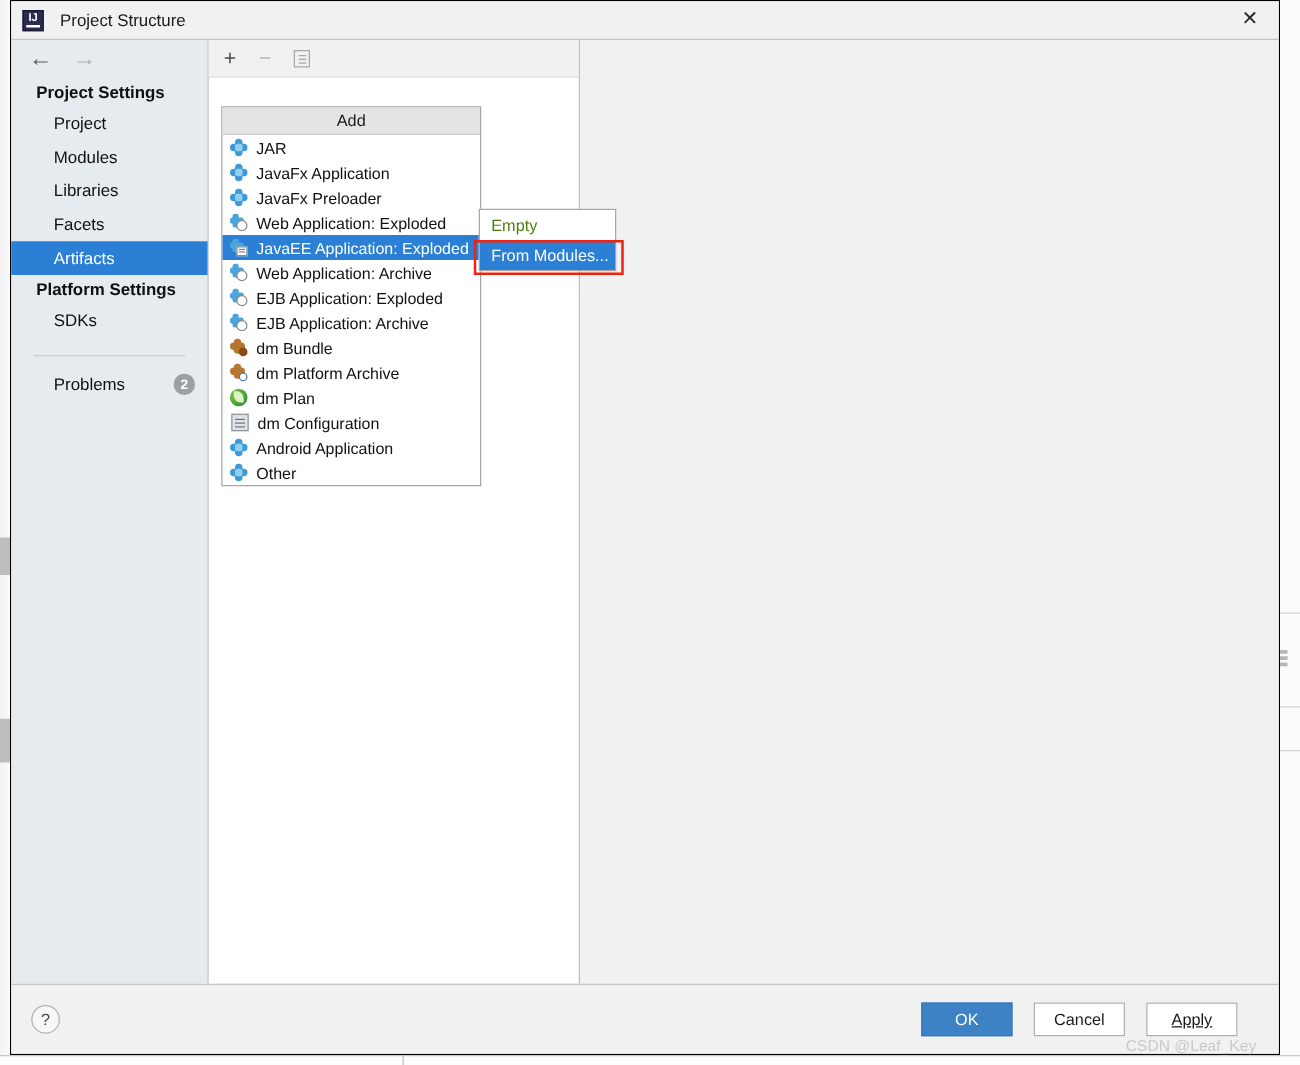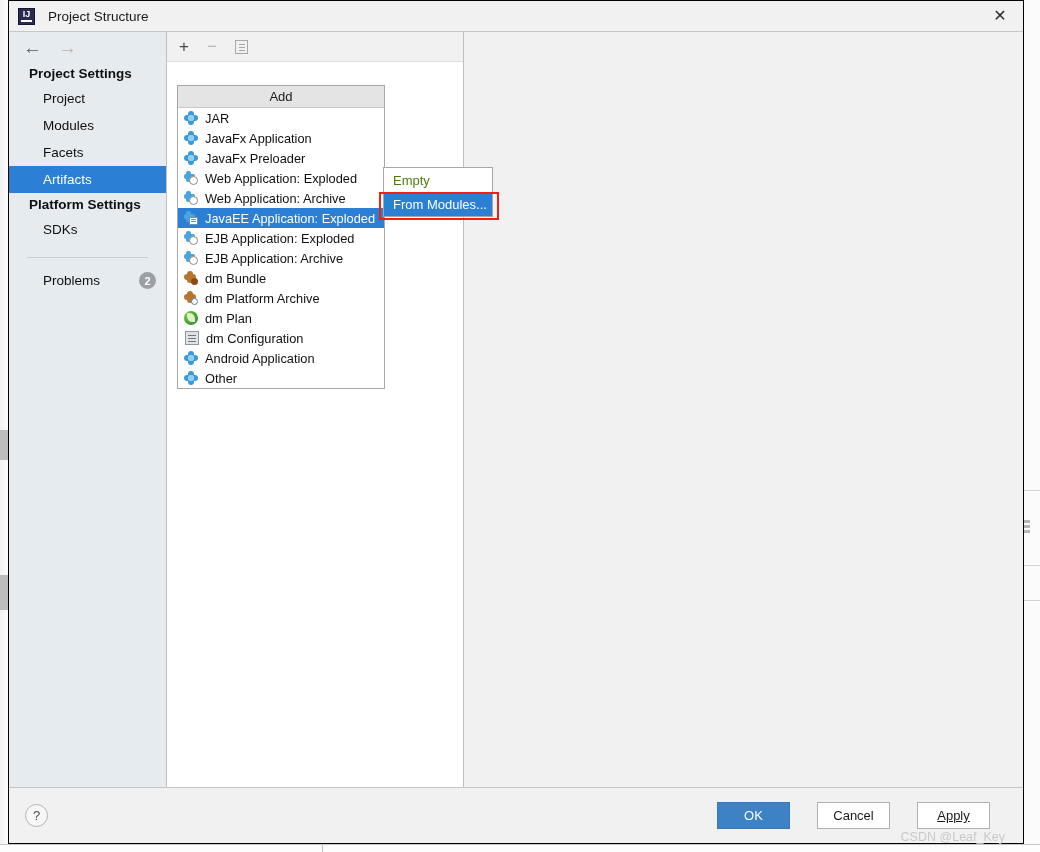--- a/index.html
+++ b/index.html
@@ -466,21 +466,21 @@
     background: #f7f7f7;
     display: flex;
     align-items: center;
     justify-content: center;
     font-size: 13px;
     color: #4a4a4a;
   }
   .footer-buttons {
     margin-left: auto;
     display: flex;
-    gap: 27px;
+    gap: 17px;
     margin-right: 17px;
   }
   .btn {
     height: 27px;
     min-width: 73px;
     padding: 0 14px;
     font-size: 13px;
     display: flex;
     align-items: center;
     justify-content: center;
@@ -537,20 +537,21 @@
 
     <div class="nav-pane">
       <div class="nav-toolbar">
         <span class="arrow-btn">←</span>
         <span class="arrow-btn dim">→</span>
       </div>
 
       <div class="nav-group-title">Project Settings</div>
       <div class="nav-item">Project</div>
       <div class="nav-item">Modules</div>
+      <div class="nav-item">Libraries</div>
       <div class="nav-item">Facets</div>
       <div class="nav-item selected">Artifacts</div>
 
       <div class="nav-group-title">Platform Settings</div>
       <div class="nav-item">SDKs</div>
 
       <div class="nav-sep"></div>
 
       <div class="nav-problems">
         <span>Problems</span>
@@ -588,31 +589,31 @@
             <i></i>
           </span>
         <span class="mi-label">JavaFx Preloader</span>
       </div>
       <div class="menu-item">
         <span class="mico globe">
             <i></i>
           </span>
         <span class="mi-label">Web Application: Exploded</span>
       </div>
-      <div class="menu-item">
-        <span class="mico globe">
-            <i></i>
-          </span>
-        <span class="mi-label">Web Application: Archive</span>
-      </div>
       <div class="menu-item selected">
         <span class="mico ee">
             <i></i>
           </span>
         <span class="mi-label">JavaEE Application: Exploded</span>
+      </div>
+      <div class="menu-item">
+        <span class="mico globe">
+            <i></i>
+          </span>
+        <span class="mi-label">Web Application: Archive</span>
       </div>
       <div class="menu-item">
         <span class="mico globe">
             <i></i>
           </span>
         <span class="mi-label">EJB Application: Exploded</span>
       </div>
       <div class="menu-item">
         <span class="mico globe">
             <i></i>

